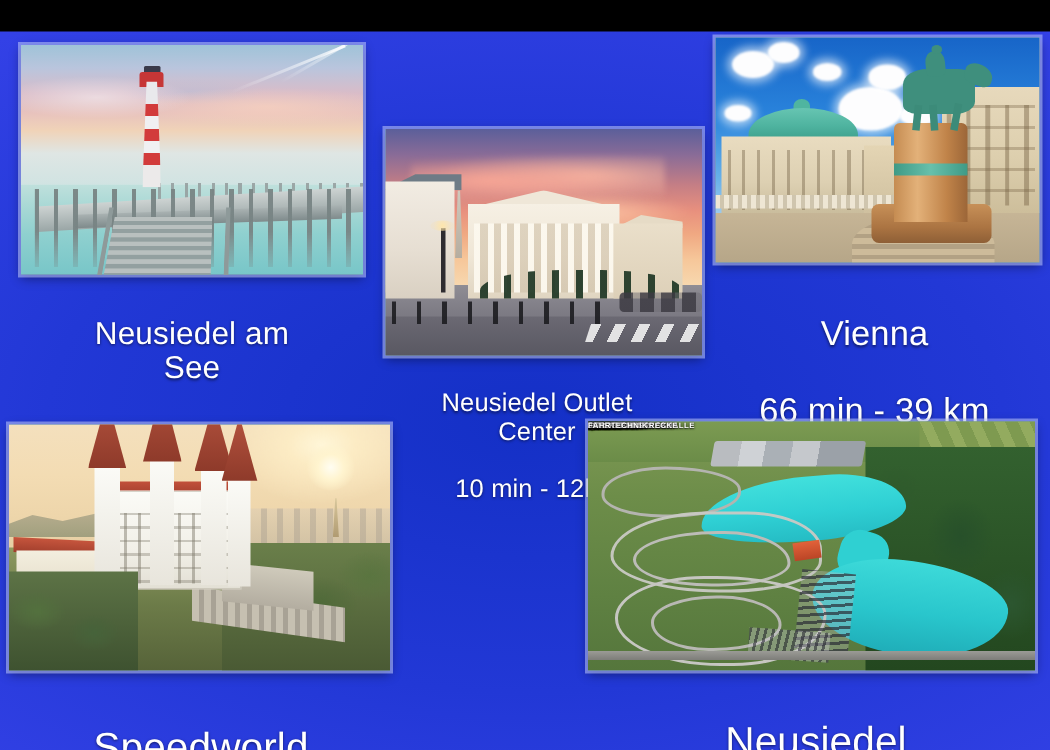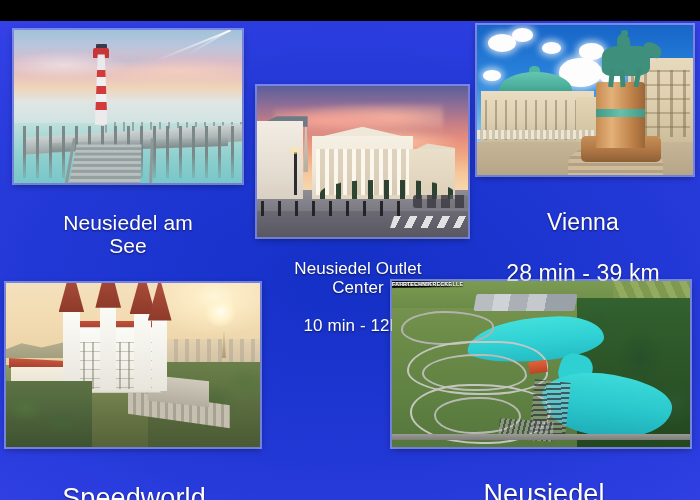--- a/index.html
+++ b/index.html
@@ -617,21 +617,21 @@
       <div class="horse-head"></div>
       <div class="horse-leg1"></div>
       <div class="horse-leg2"></div>
       <div class="horse-leg3"></div>
       <div class="rider"></div>
       <div class="rider-head"></div>
     </div>
   </div>
   <div class="caption" id="cap3">
     <span class="cap-title">Vienna</span>
-    <span class="cap-sub">28 min - 39 km</span>
+    <span class="cap-sub">66 min - 39 km</span>
   </div>
 
   <div class="card" id="ph4">
     <div class="photo">
       <div class="sky"></div>
       <div class="sun"></div>
       <div class="hills"></div>
       <div class="city"></div>
       <div class="ground"></div>
       <div class="trees-r"></div>

